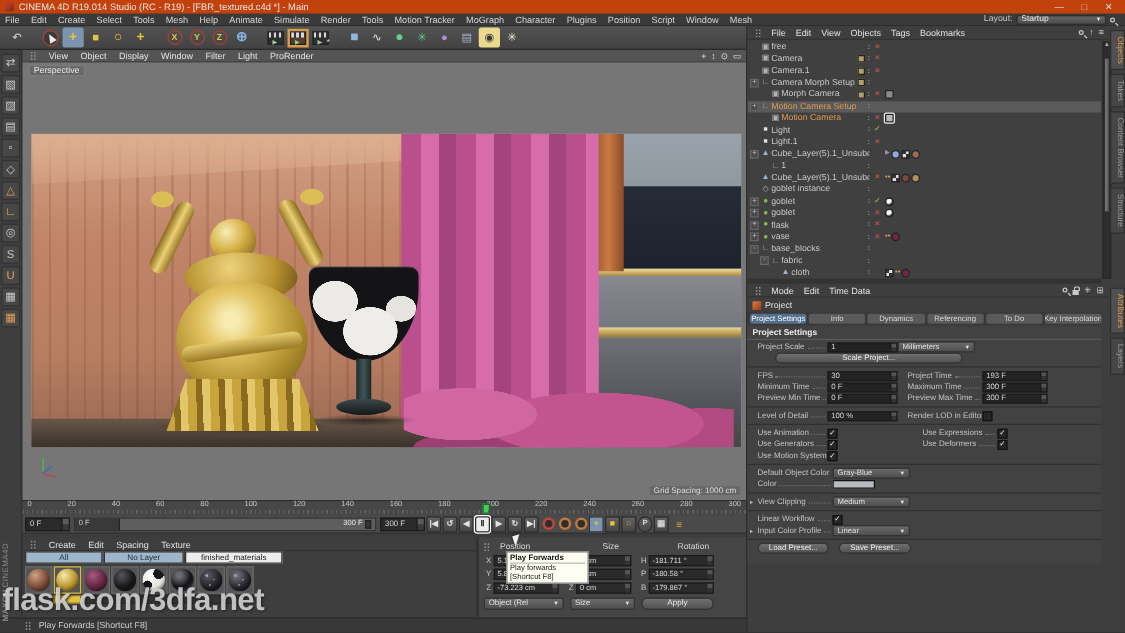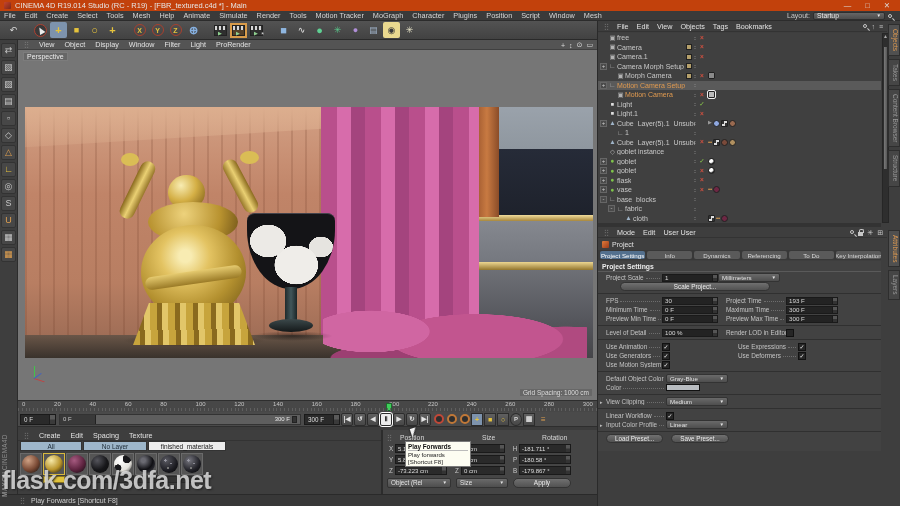--- a/index.html
+++ b/index.html
@@ -906,21 +906,21 @@
         <div class="vtab">Takes</div>
         <div class="vtab">Content Browser</div>
         <div class="vtab">Structure</div>
       </div>
 
     <div class="ammenu">
       <div class="grip"></div>
       <div style="display:flex;gap:8px">
           <div class="vmi">Mode</div>
           <div class="vmi">Edit</div>
-          <div class="vmi">User User</div>
+          <div class="vmi">Time Data</div>
         </div>
       <div class="menuicons">
         <div class="searchic"></div>
         <div class="lockic"></div>
         <div class="gearic">✳</div>
         <div class="plusic">⊞</div>
       </div>
     </div>
     <div class="amobj">
       <div class="projicon"></div>

